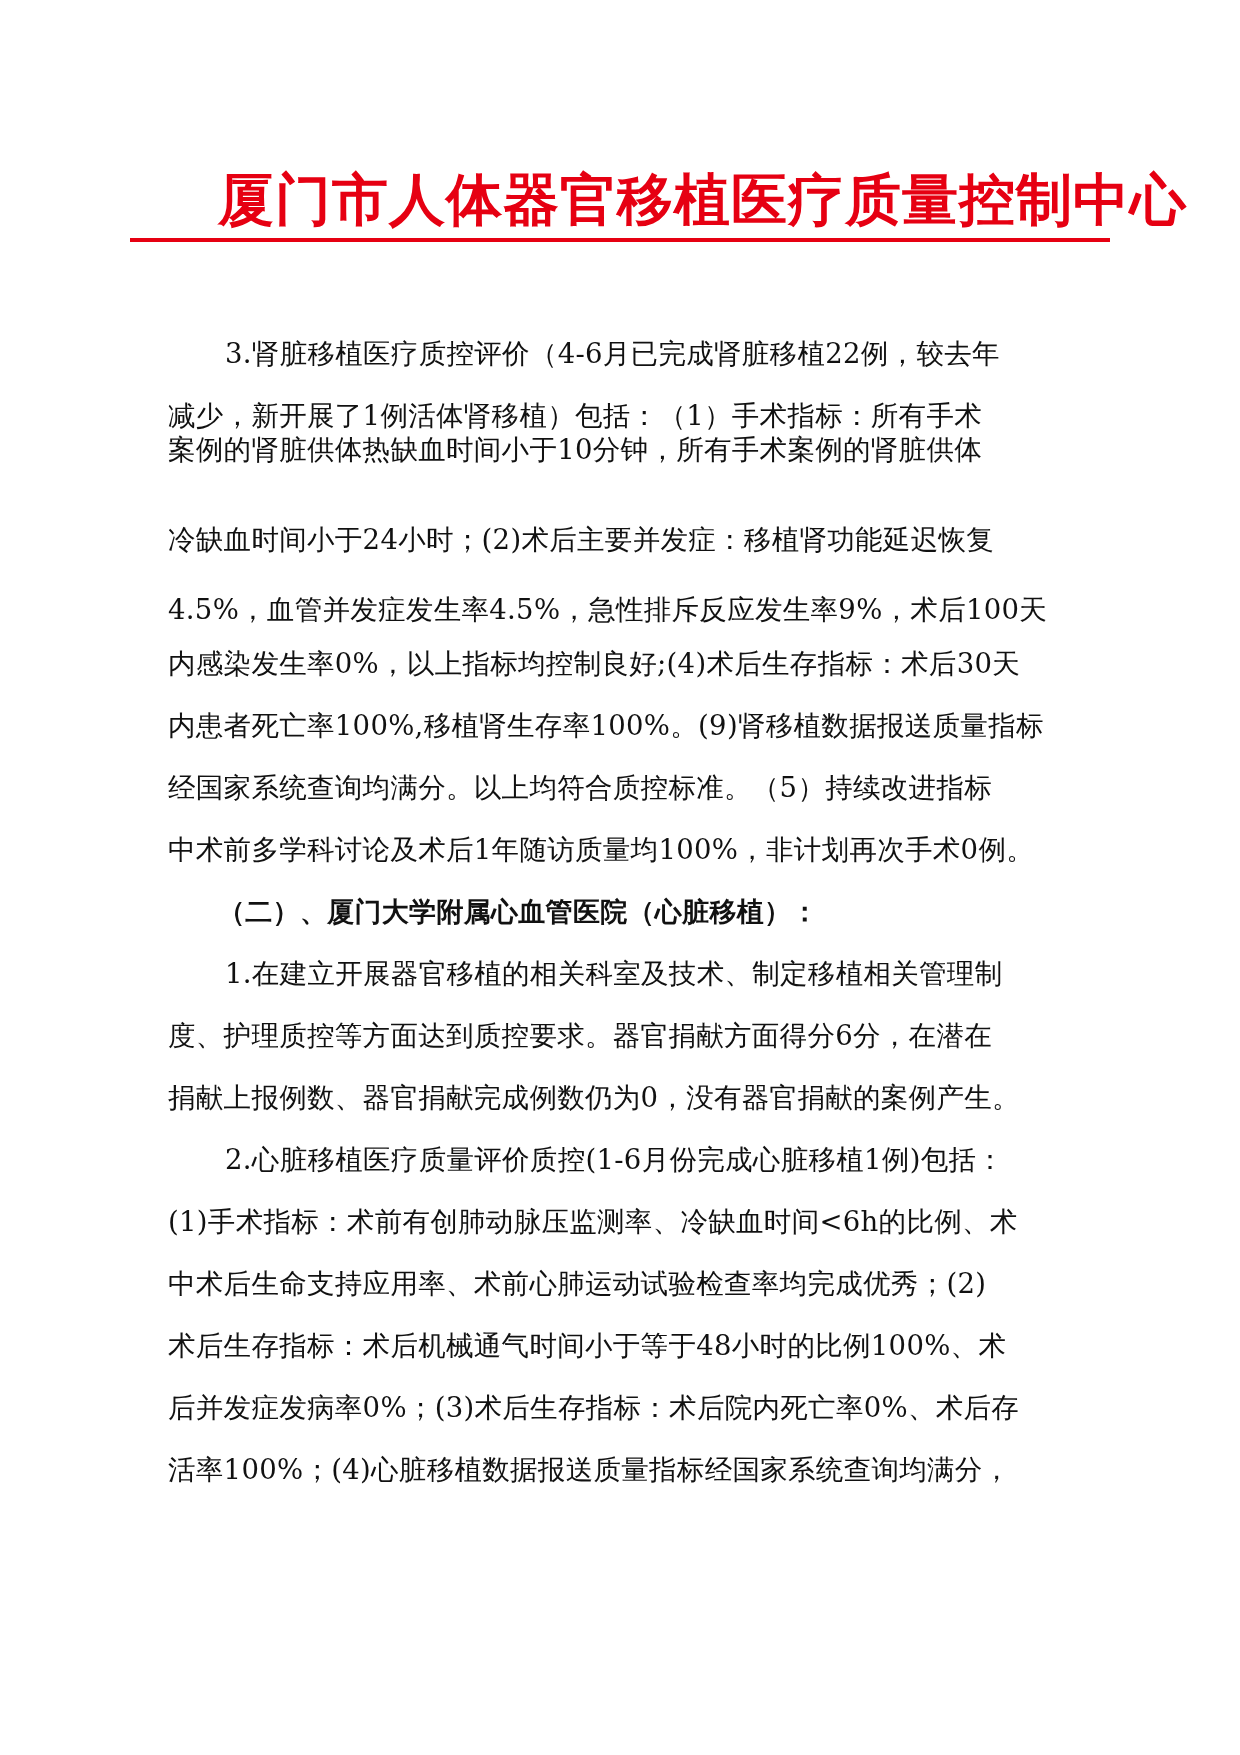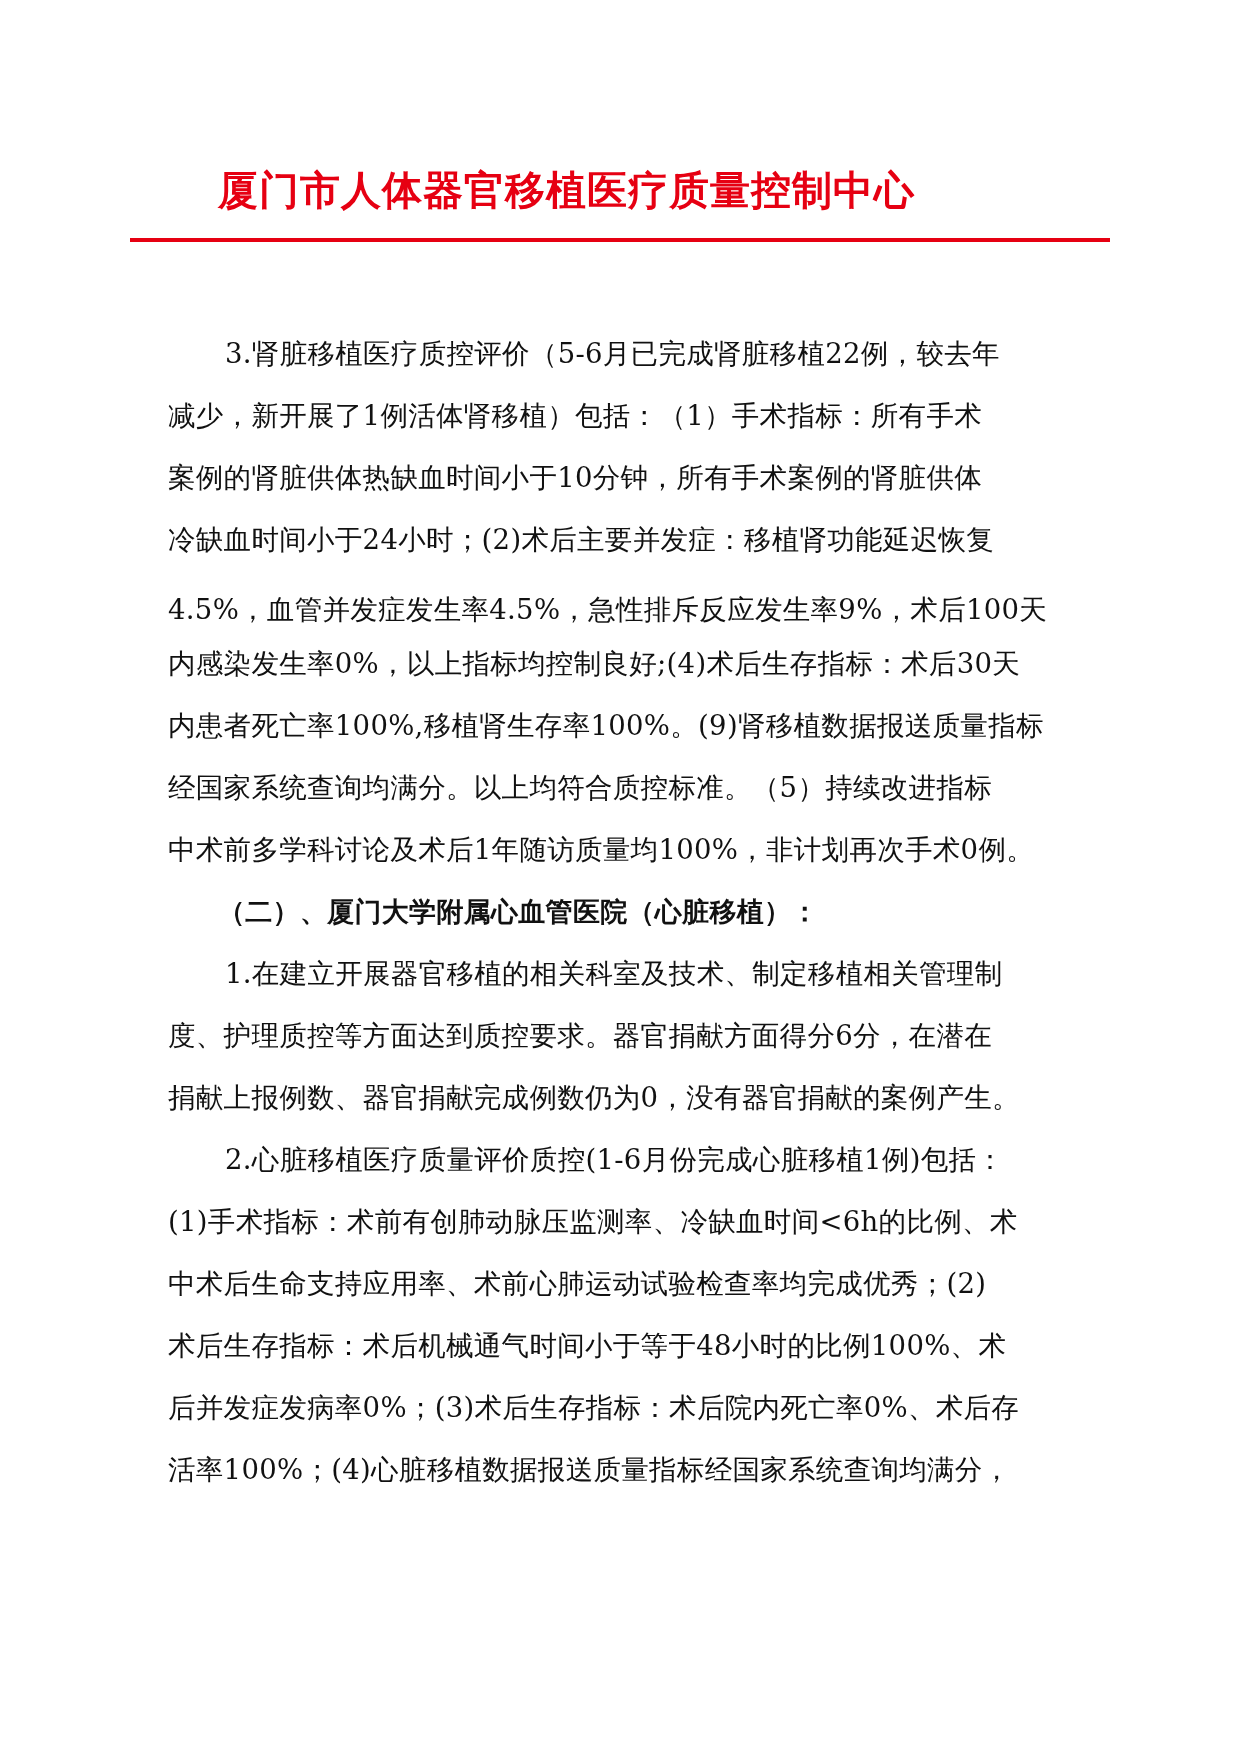--- a/index.html
+++ b/index.html
@@ -1,35 +1,35 @@
 <!DOCTYPE html>
 <html><head>
   <meta charset="utf-8">
   <style>
     html, body { margin: 0; padding: 0; background: #ffffff; }
     body { width: 1240px; height: 1755px; position: relative; overflow: hidden;
            font-family: "DejaVu Serif", "Liberation Serif", serif; color: #111; }
-    .header-title { position: absolute; left: 218px; top: 163px; font-size: 40px; font-weight: bold;
+    .header-title { position: absolute; left: 218px; top: 163px; font-size: 56px; font-weight: bold;
                     color: #e60012; letter-spacing: 1px; white-space: nowrap;
                     font-family: "DejaVu Sans", "Liberation Sans", sans-serif; text-align: right; }
     .header-rule { position: absolute; left: 130px; top: 238px; width: 980px; height: 4px; background: #e60012; }
     .line { position: absolute; left: 168px; font-size: 27.5px; white-space: nowrap; letter-spacing: 0.3px; }
     .indent { left: 225px; }
     .bold { font-weight: bold; font-family: Liberation Serif, serif; font-size: 27px; }
   </style>
 </head>
 <body>
 
 <div>
   <div class="header-title">厦门市人体器官移植医疗质量控制中心</div>
   <div class="header-rule"></div>
 
-  <div class="line indent" style="top:336px">3.肾脏移植医疗质控评价（5-6月已完成肾脏移植22例，较去年</div>
+  <div class="line indent" style="top:336px">3.肾脏移植医疗质控评价（4-6月已完成肾脏移植22例，较去年</div>
   <div class="line" style="top:398px">减少，新开展了1例活体肾移植）包括：（1）手术指标：所有手术</div>
-  <div class="line" style="top:460px">案例的肾脏供体热缺血时间小于10分钟，所有手术案例的肾脏供体</div>
+  <div class="line" style="top:432px">案例的肾脏供体热缺血时间小于10分钟，所有手术案例的肾脏供体</div>
   <div class="line" style="top:522px">冷缺血时间小于24小时；(2)术后主要并发症：移植肾功能延迟恢复</div>
   <div class="line" style="top:592px">4.5%，血管并发症发生率4.5%，急性排斥反应发生率9%，术后100天</div>
   <div class="line" style="top:646px">内感染发生率0%，以上指标均控制良好;(4)术后生存指标：术后30天</div>
   <div class="line" style="top:708px">内患者死亡率100%,移植肾生存率100%。(9)肾移植数据报送质量指标</div>
   <div class="line" style="top:770px">经国家系统查询均满分。以上均符合质控标准。（5）持续改进指标</div>
   <div class="line" style="top:832px">中术前多学科讨论及术后1年随访质量均100%，非计划再次手术0例。</div>
   <div class="line bold" style="top:894px; left:218px">（二）、厦门大学附属心血管医院（心脏移植）：</div>
   <div class="line indent" style="top:956px">1.在建立开展器官移植的相关科室及技术、制定移植相关管理制</div>
   <div class="line" style="top:1018px">度、护理质控等方面达到质控要求。器官捐献方面得分6分，在潜在</div>
   <div class="line" style="top:1080px">捐献上报例数、器官捐献完成例数仍为0，没有器官捐献的案例产生。</div>

